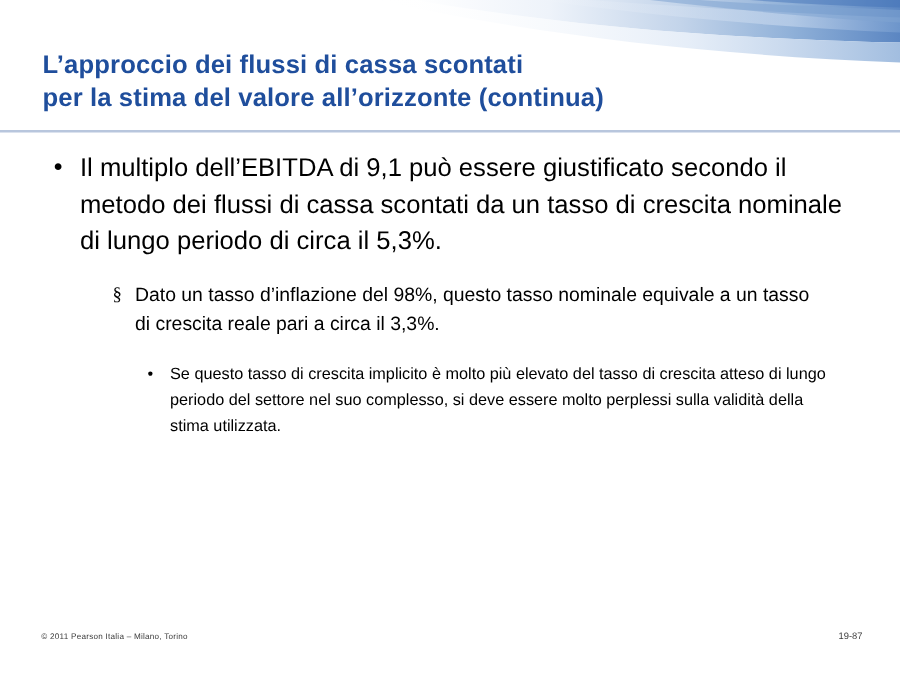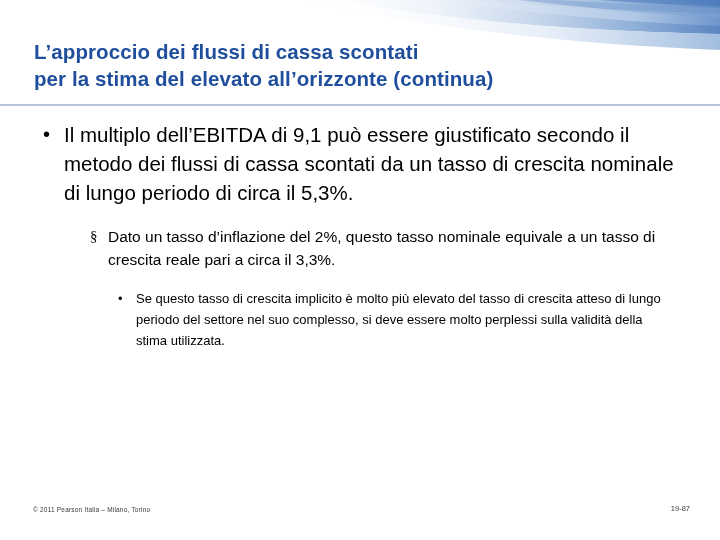--- a/index.html
+++ b/index.html
@@ -156,35 +156,35 @@
       <path d="M330,0 C430,16 540,30 720,34 L720,0 Z" fill="url(#gband)"></path>
       <path d="M300,0 C420,26 560,44 720,50 L720,34 C540,30 430,16 330,0 Z" fill="url(#gband2)"></path>
       <path d="M430,0 C520,12 620,22 720,26 L720,14 C640,11 540,5 470,0 Z" fill="url(#gband3)" opacity="0.9"></path>
       <path d="M520,0 C590,8 660,15 720,18 L720,8 C670,6 600,3 560,0 Z" fill="#7fa4d2" opacity="0.55"></path>
       <path d="M600,0 L720,0 L720,6 C680,5 640,3 600,0 Z" fill="#3f6fb5" opacity="0.45"></path>
     </svg>
   </div>
 
   <div class="title-area">
     <div class="title-line">L’approccio dei flussi di cassa scontati</div>
-    <div class="title-line">per la stima del elevato all’orizzonte (continua)</div>
+    <div class="title-line">per la stima del valore all’orizzonte (continua)</div>
   </div>
 
   <div class="divider"></div>
 
   <div class="body-area">
 
     <div class="lvl1">
       <span class="bullet">•</span>
       <span>Il multiplo dell’EBITDA di 9,1 può essere giustificato secondo il metodo dei flussi di cassa scontati da un tasso di crescita nominale di lungo periodo di circa il 5,3%.</span>
     </div>
 
     <div class="lvl2">
       <span class="bullet">§</span>
-      <span>Dato un tasso d’inflazione del 2%, questo tasso nominale equivale a un tasso di crescita reale pari a circa il 3,3%.</span>
+      <span>Dato un tasso d’inflazione del 98%, questo tasso nominale equivale a un tasso di crescita reale pari a circa il 3,3%.</span>
     </div>
 
     <div class="lvl3">
       <span class="bullet">•</span>
       <span>Se questo tasso di crescita implicito è molto più elevato del tasso di crescita atteso di lungo periodo del settore nel suo complesso, si deve essere molto perplessi sulla validità della stima utilizzata.</span>
     </div>
 
   </div>
 
   <div class="footer-left">© 2011 Pearson Italia – Milano, Torino</div>

